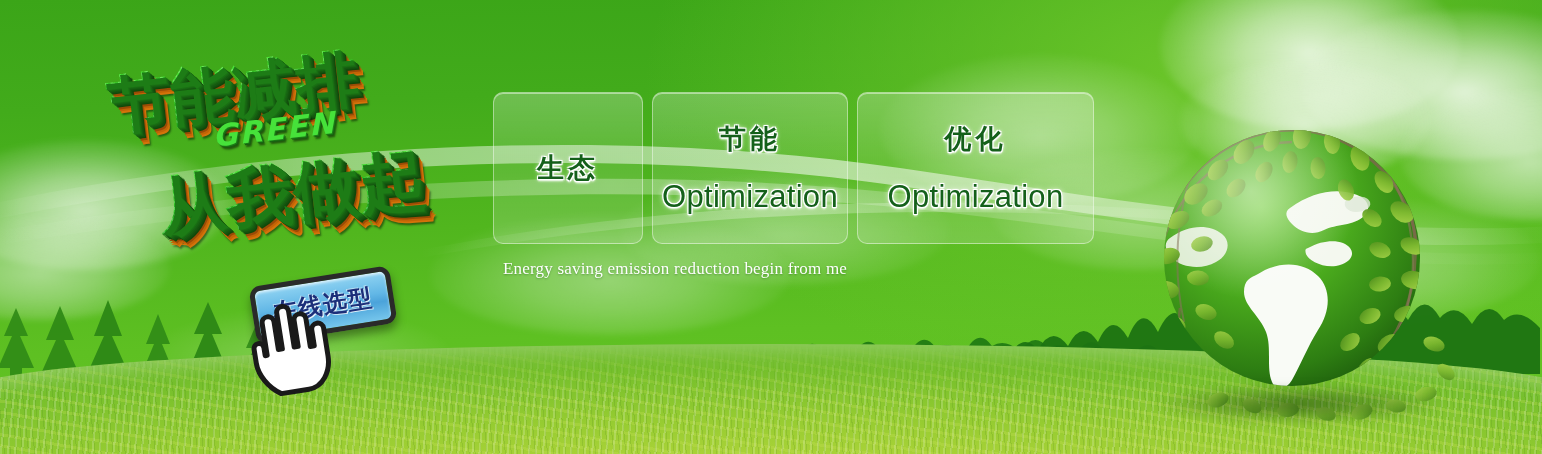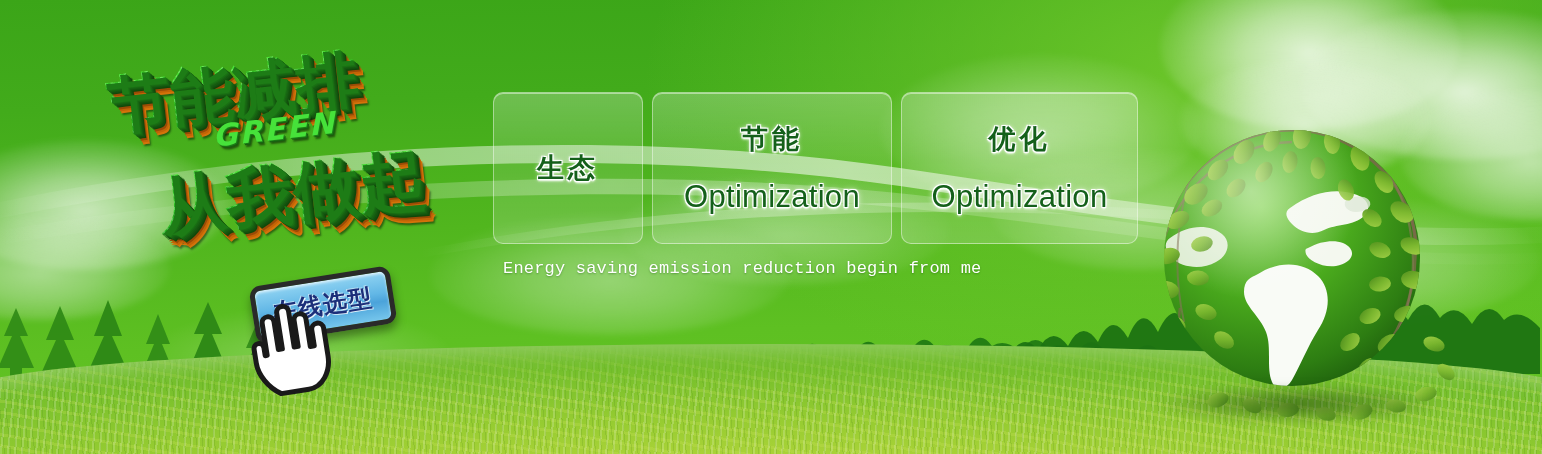--- a/index.html
+++ b/index.html
@@ -147,21 +147,21 @@
     font-size:31px; color:#14601a; letter-spacing:.3px;
     text-shadow:
        0 0 3px #ffffff, 0 0 6px #ffffff,
        1px 1px 0 #fff, -1px -1px 0 #fff, 1px -1px 0 #fff, -1px 1px 0 #fff,
        0 2px 2px rgba(255,255,255,.9);
     white-space:nowrap;
   }
 
   .tagline {
     position:absolute; left:503px; top:259px;
-    font-family:Liberation Mono, monospace;
+    font-family:Liberation Serif, serif;
     font-size:17px; color:#ffffff; letter-spacing:.2px;
     text-shadow:0 1px 2px rgba(0,60,0,.35);
     white-space:nowrap;
   }
 
   
   .globe-stage { position:absolute; left:1140px; top:108px; width:320px; height:320px; }
   .globe-shadow {
     position:absolute; left:14px; bottom:4px; width:290px; height:40px;
     background:radial-gradient(ellipse at 50% 50%, rgba(20,60,10,.55) 0%, rgba(20,60,10,0) 72%);
@@ -269,21 +269,21 @@
                A6,6 0 0 1 34,20 L34,48 L38,48 L38,12 A6,6 0 0 1 50,12 L50,48 L54,48 L54,22
                A6,6 0 0 1 66,22 L66,50 L70,50 L70,34 A6,6 0 0 1 82,34 L82,62
                C82,78 72,92 58,92 Z" fill="#ffffff" stroke="#1a1a1a" stroke-width="5" stroke-linejoin="round"></path>
     </svg>
   </div>
 
   <div class="cards">
     <div class="card" style="width:150px">
       <div class="card-cn">生态</div>
     </div>
-    <div class="card" style="width:240px">
+    <div class="card" style="width:196px">
       <div class="card-cn">节能</div>
       <div class="card-en">Optimization</div>
     </div>
     <div class="card" style="width:237px">
       <div class="card-cn">优化</div>
       <div class="card-en">Optimization</div>
     </div>
   </div>
 
   <div class="tagline">Energy saving emission reduction begin from me</div>

